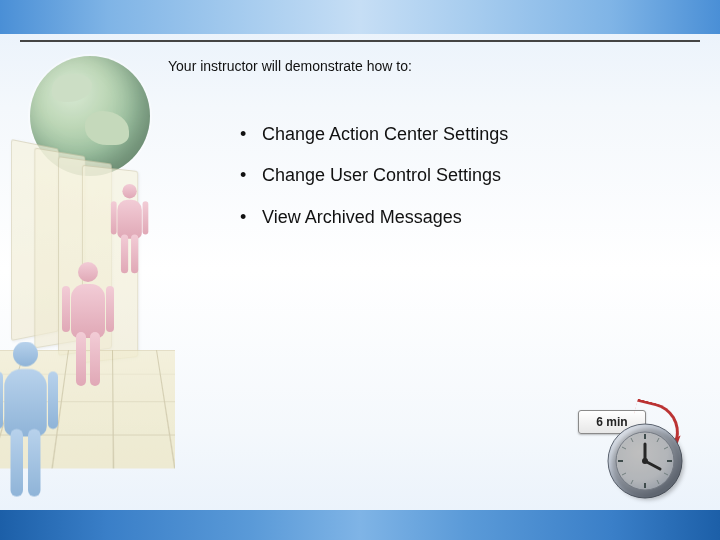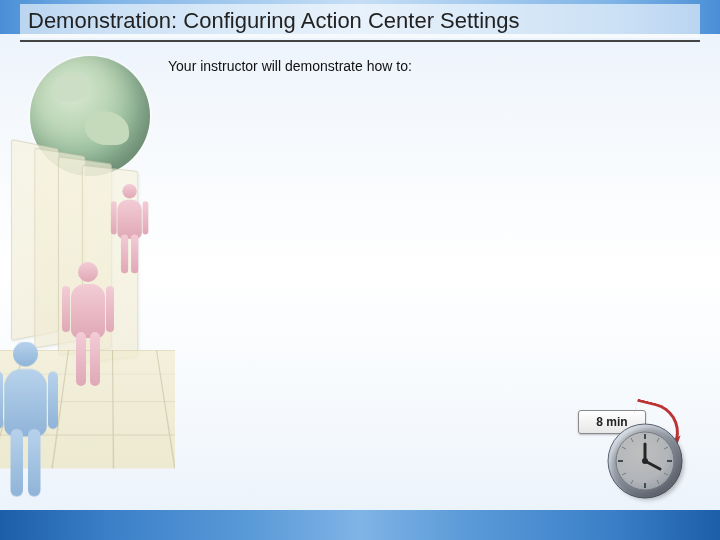--- a/index.html
+++ b/index.html
@@ -50,23 +50,20 @@
   .clock-shadow{position:absolute;left:6px;top:6px;width:72px;height:72px;border-radius:50%;background:rgba(0,0,0,0.25);filter:blur(2px)}
   .arc{position:absolute;top:-6px;right:2px;width:46px;height:30px;border:3px solid #b33;border-bottom:none;border-left:none;border-radius:0 30px 0 0;transform:rotate(14deg)}
   .arc::after{content:"";position:absolute;right:-4px;bottom:-2px;border:5px solid transparent;border-top-color:#b33;transform:rotate(96deg)}
 </style>
 </head>
 <body>
 
 <div class="slide">
   <div class="top-stripe"></div>
 
-  <div class="title-bar">
-    <span class="title">Demonstration: Configuring Action Center Settings</span>
-  </div>
   <div class="title-underline"></div>
 
   <div class="left-art">
     <div class="globe"></div>
     <div class="panel p1"></div>
     <div class="panel p2"></div>
     <div class="panel p3"></div>
     <div class="panel p4"></div>
     <div class="grid-floor"></div>
     <div class="person pink small" style="top:140px;left:108px">
@@ -90,23 +87,28 @@
         <div class="body"></div>
         <div class="arm l"></div>
         <div class="arm r"></div>
         <div class="leg l"></div>
         <div class="leg r"></div>
     </div>
   </div>
 
   <div class="intro">Your instructor will demonstrate how to:</div>
 
+  <ul class="bullets">
+    <li>Change Action Center Settings</li>
+    <li>Change User Control Settings</li>
+    <li>View Archived Messages</li>
+  </ul>
 
   <div class="timer">
-    <div class="timer-label-box">8 min</div>
+    <div class="timer-label-box">6 min</div>
     <div class="arc"></div>
     <div class="clock">
       <div class="clock-shadow"></div>
       <svg viewBox="0 0 78 78" width="78" height="78">
         <defs>
           <radialGradient id="rim" cx="35%" cy="30%" r="70%">
             <stop offset="0%" stop-color="#f2f4f8"></stop>
             <stop offset="60%" stop-color="#c2cad6"></stop>
             <stop offset="100%" stop-color="#7f8896"></stop>
           </radialGradient>

